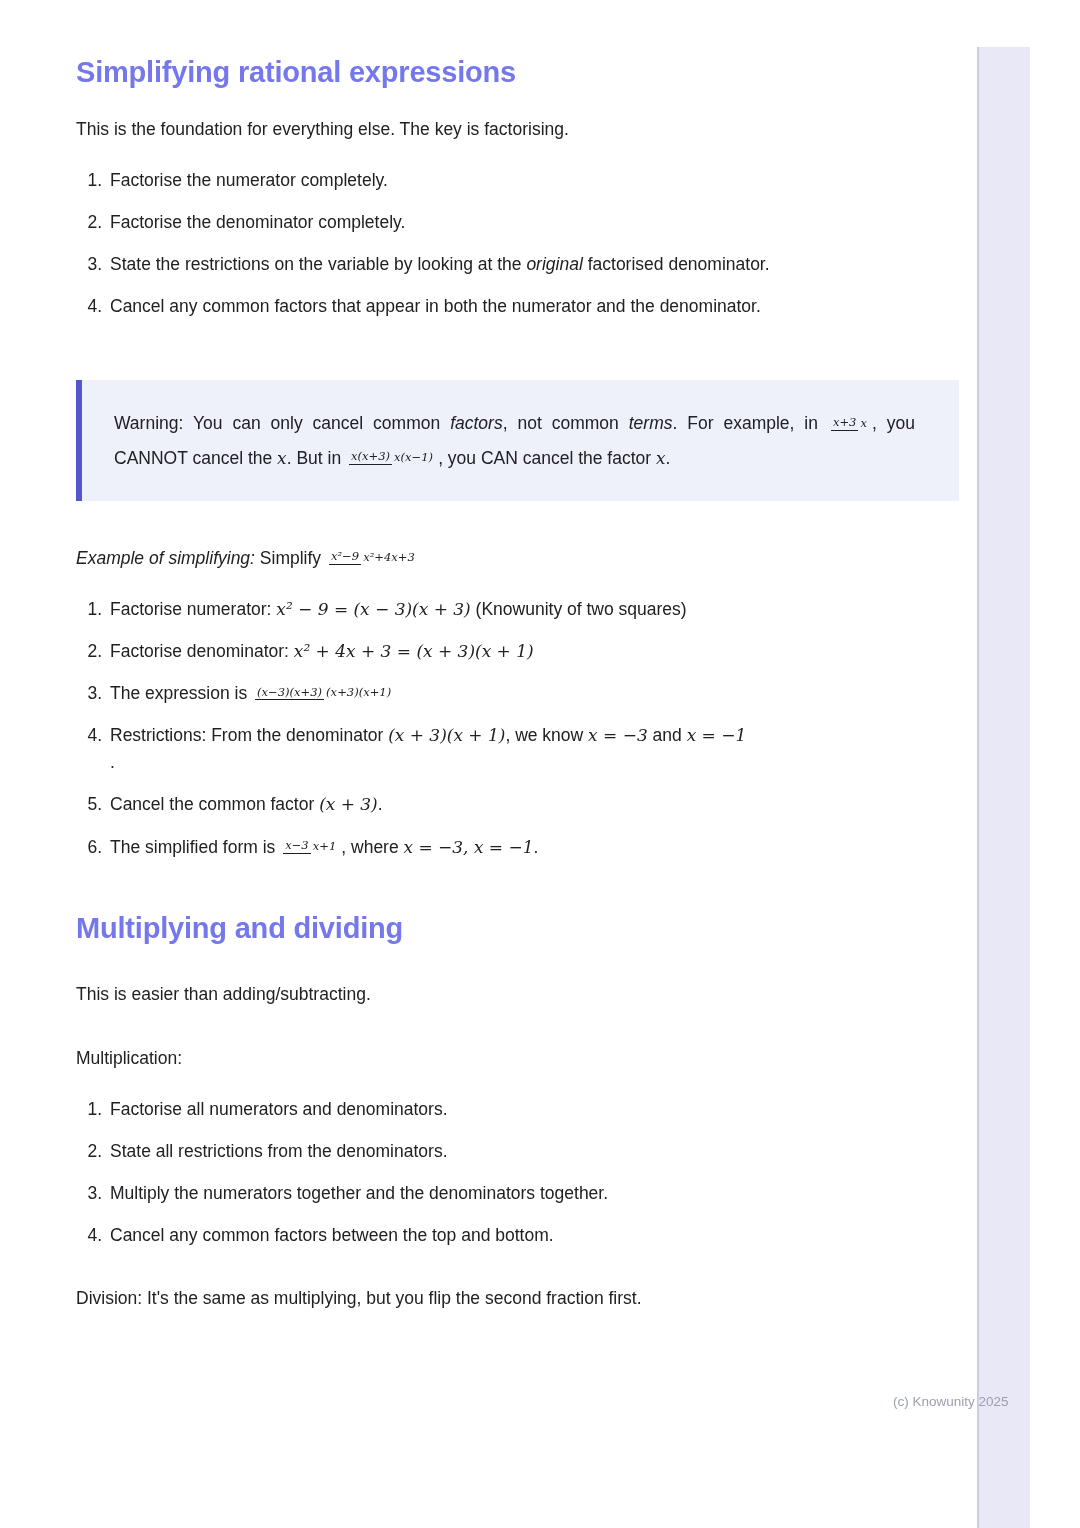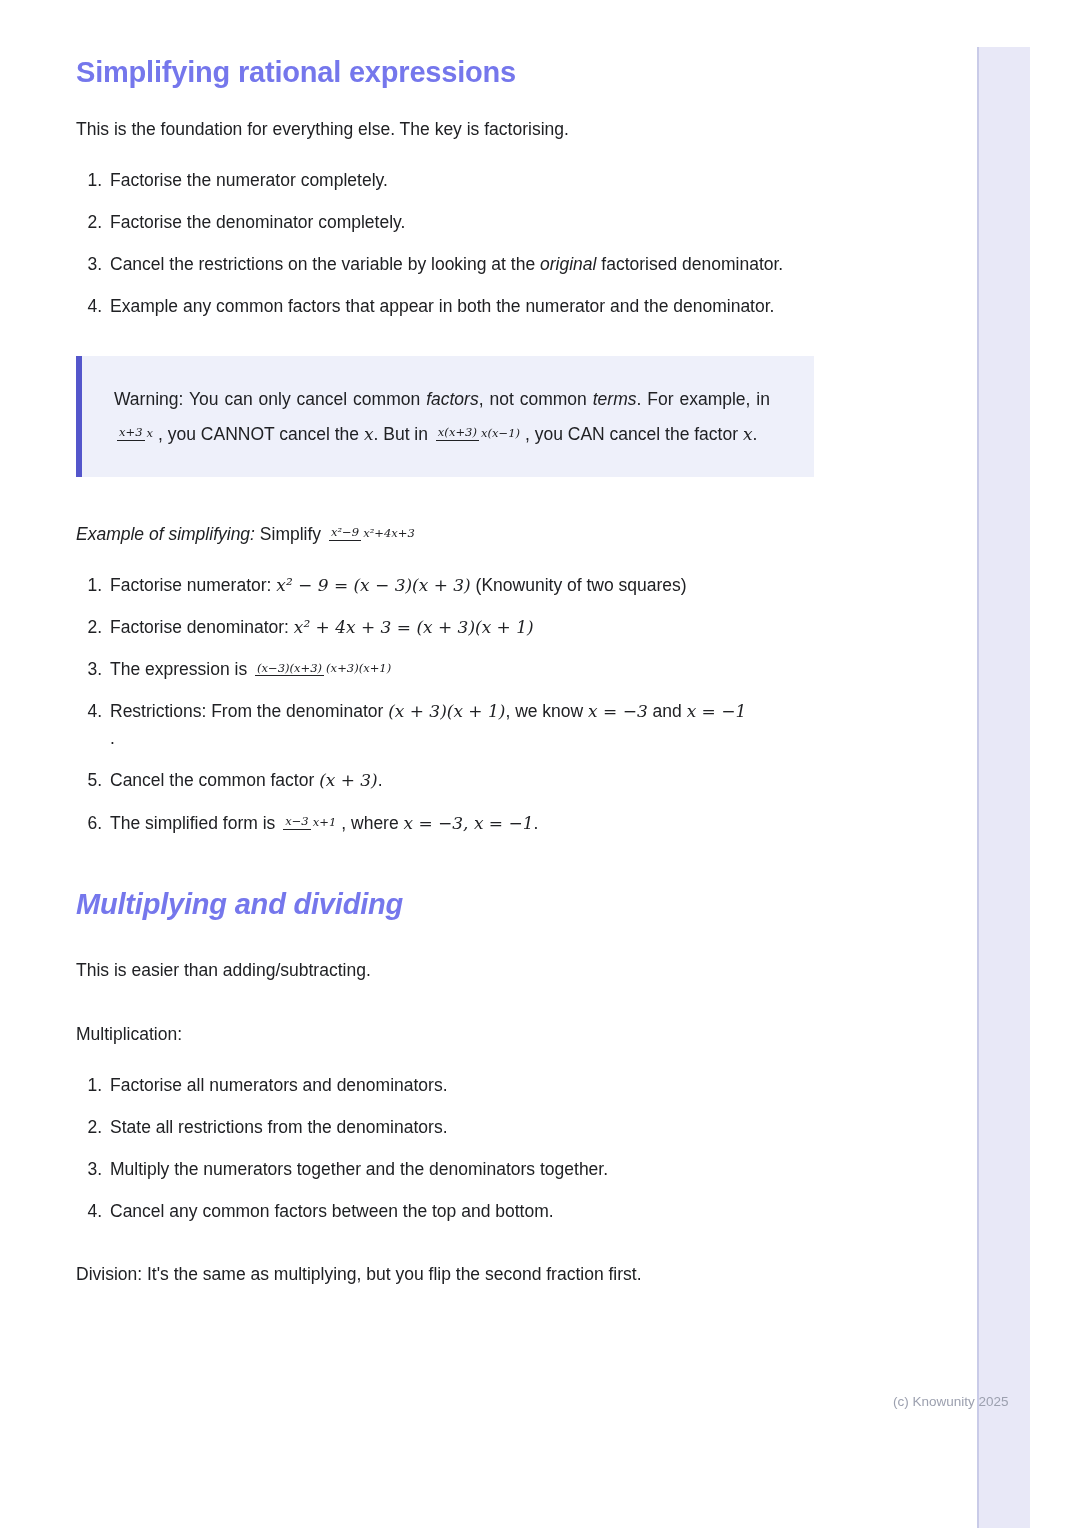--- a/index.html
+++ b/index.html
@@ -21,41 +21,41 @@
   }
   .content{position:absolute;left:76px;top:0;width:845px;}
   h1,h2{
     color:var(--accent);
     font-size:29px;line-height:1.2;
     letter-spacing:-0.2px;
     margin:0;
     font-weight:700;
   }
   h1{margin-top:55px;margin-bottom:26px;}
-  h2{margin-top:50px;margin-bottom:28px;font-style:italic;}
+  h2{margin-top:50px;margin-bottom:28px;}
   p{margin:0 0 6px 0;}
   ol{margin:24px 0 30px 0;padding-left:31px;}
   li{margin:15px 0;padding-left:3px;}
   .b{font-weight:400;}
   .i{font-style:italic;}
   .mi{font-family:"DejaVu Serif","Liberation Serif",serif;font-style:italic;font-size:0.97em;}
   .frac{
     display:inline-flex;align-items:center;
     vertical-align:middle;
     font-family:"DejaVu Serif","Liberation Serif",serif;font-style:italic;
     font-size:0.66em;line-height:1.25;margin:0 3px;transform:translateY(-2px);
   }
   .frac .num{border-bottom:1px solid currentColor;padding:0 2px;}
   .frac .den{padding:0 2px;}
   .warning{
-    width:738px;
+    width:883px;
     background:var(--warn-bg);
     border-left:6px solid var(--warn-border);
     padding:26px 44px 26px 32px;
-    margin:36px 0 44px 0;
+    margin:60px 0 44px 0;
   }
   .warning p{
     margin:0;text-align:justify;line-height:1.95;
   }
   .example-intro{margin-top:42px;margin-bottom:10px;}
   .label-line{margin-top:36px;}
   .right-strip{
     position:absolute;left:977px;top:47px;width:53px;height:1481px;
     background:var(--strip-bg);
     border-left:2px solid var(--strip-line);
@@ -71,22 +71,22 @@
 <div class="page">
   <div class="content">
 
     <h1>Simplifying rational expressions</h1>
 
     <p><span>This is the foundation for everything else. The key is </span><span class="b">factorising</span><span>.</span></p>
 
     <ol>
         <li><span class="b">Factorise</span><span> the numerator completely.</span></li>
         <li><span class="b">Factorise</span><span> the denominator completely.</span></li>
-        <li><span class="b">Cancel the restrictions</span><span> on the variable by looking at the </span><span class="i">original</span><span> factorised denominator.</span></li>
-        <li><span class="b">Example</span><span> any common factors that appear in both the numerator and the denominator.</span></li>
+        <li><span class="b">State the restrictions</span><span> on the variable by looking at the </span><span class="i">original</span><span> factorised denominator.</span></li>
+        <li><span class="b">Cancel</span><span> any common factors that appear in both the numerator and the denominator.</span></li>
       </ol>
 
     <div class="warning">
       <p><span class="b">Warning:</span><span> You can only cancel common </span><span class="i">factors</span><span>, not common </span><span class="i">terms</span><span>. For example, in </span><span class="frac">
             <span class="num">x+3</span>
             <span class="den">x</span>
           </span><span>, you CANNOT cancel the </span><span class="mi">x</span><span>. But in </span><span class="frac">
             <span class="num">x(x+3)</span>
             <span class="den">x(x−1)</span>
           </span><span>, you CAN cancel the factor </span><span class="mi">x</span><span>.</span></p>

